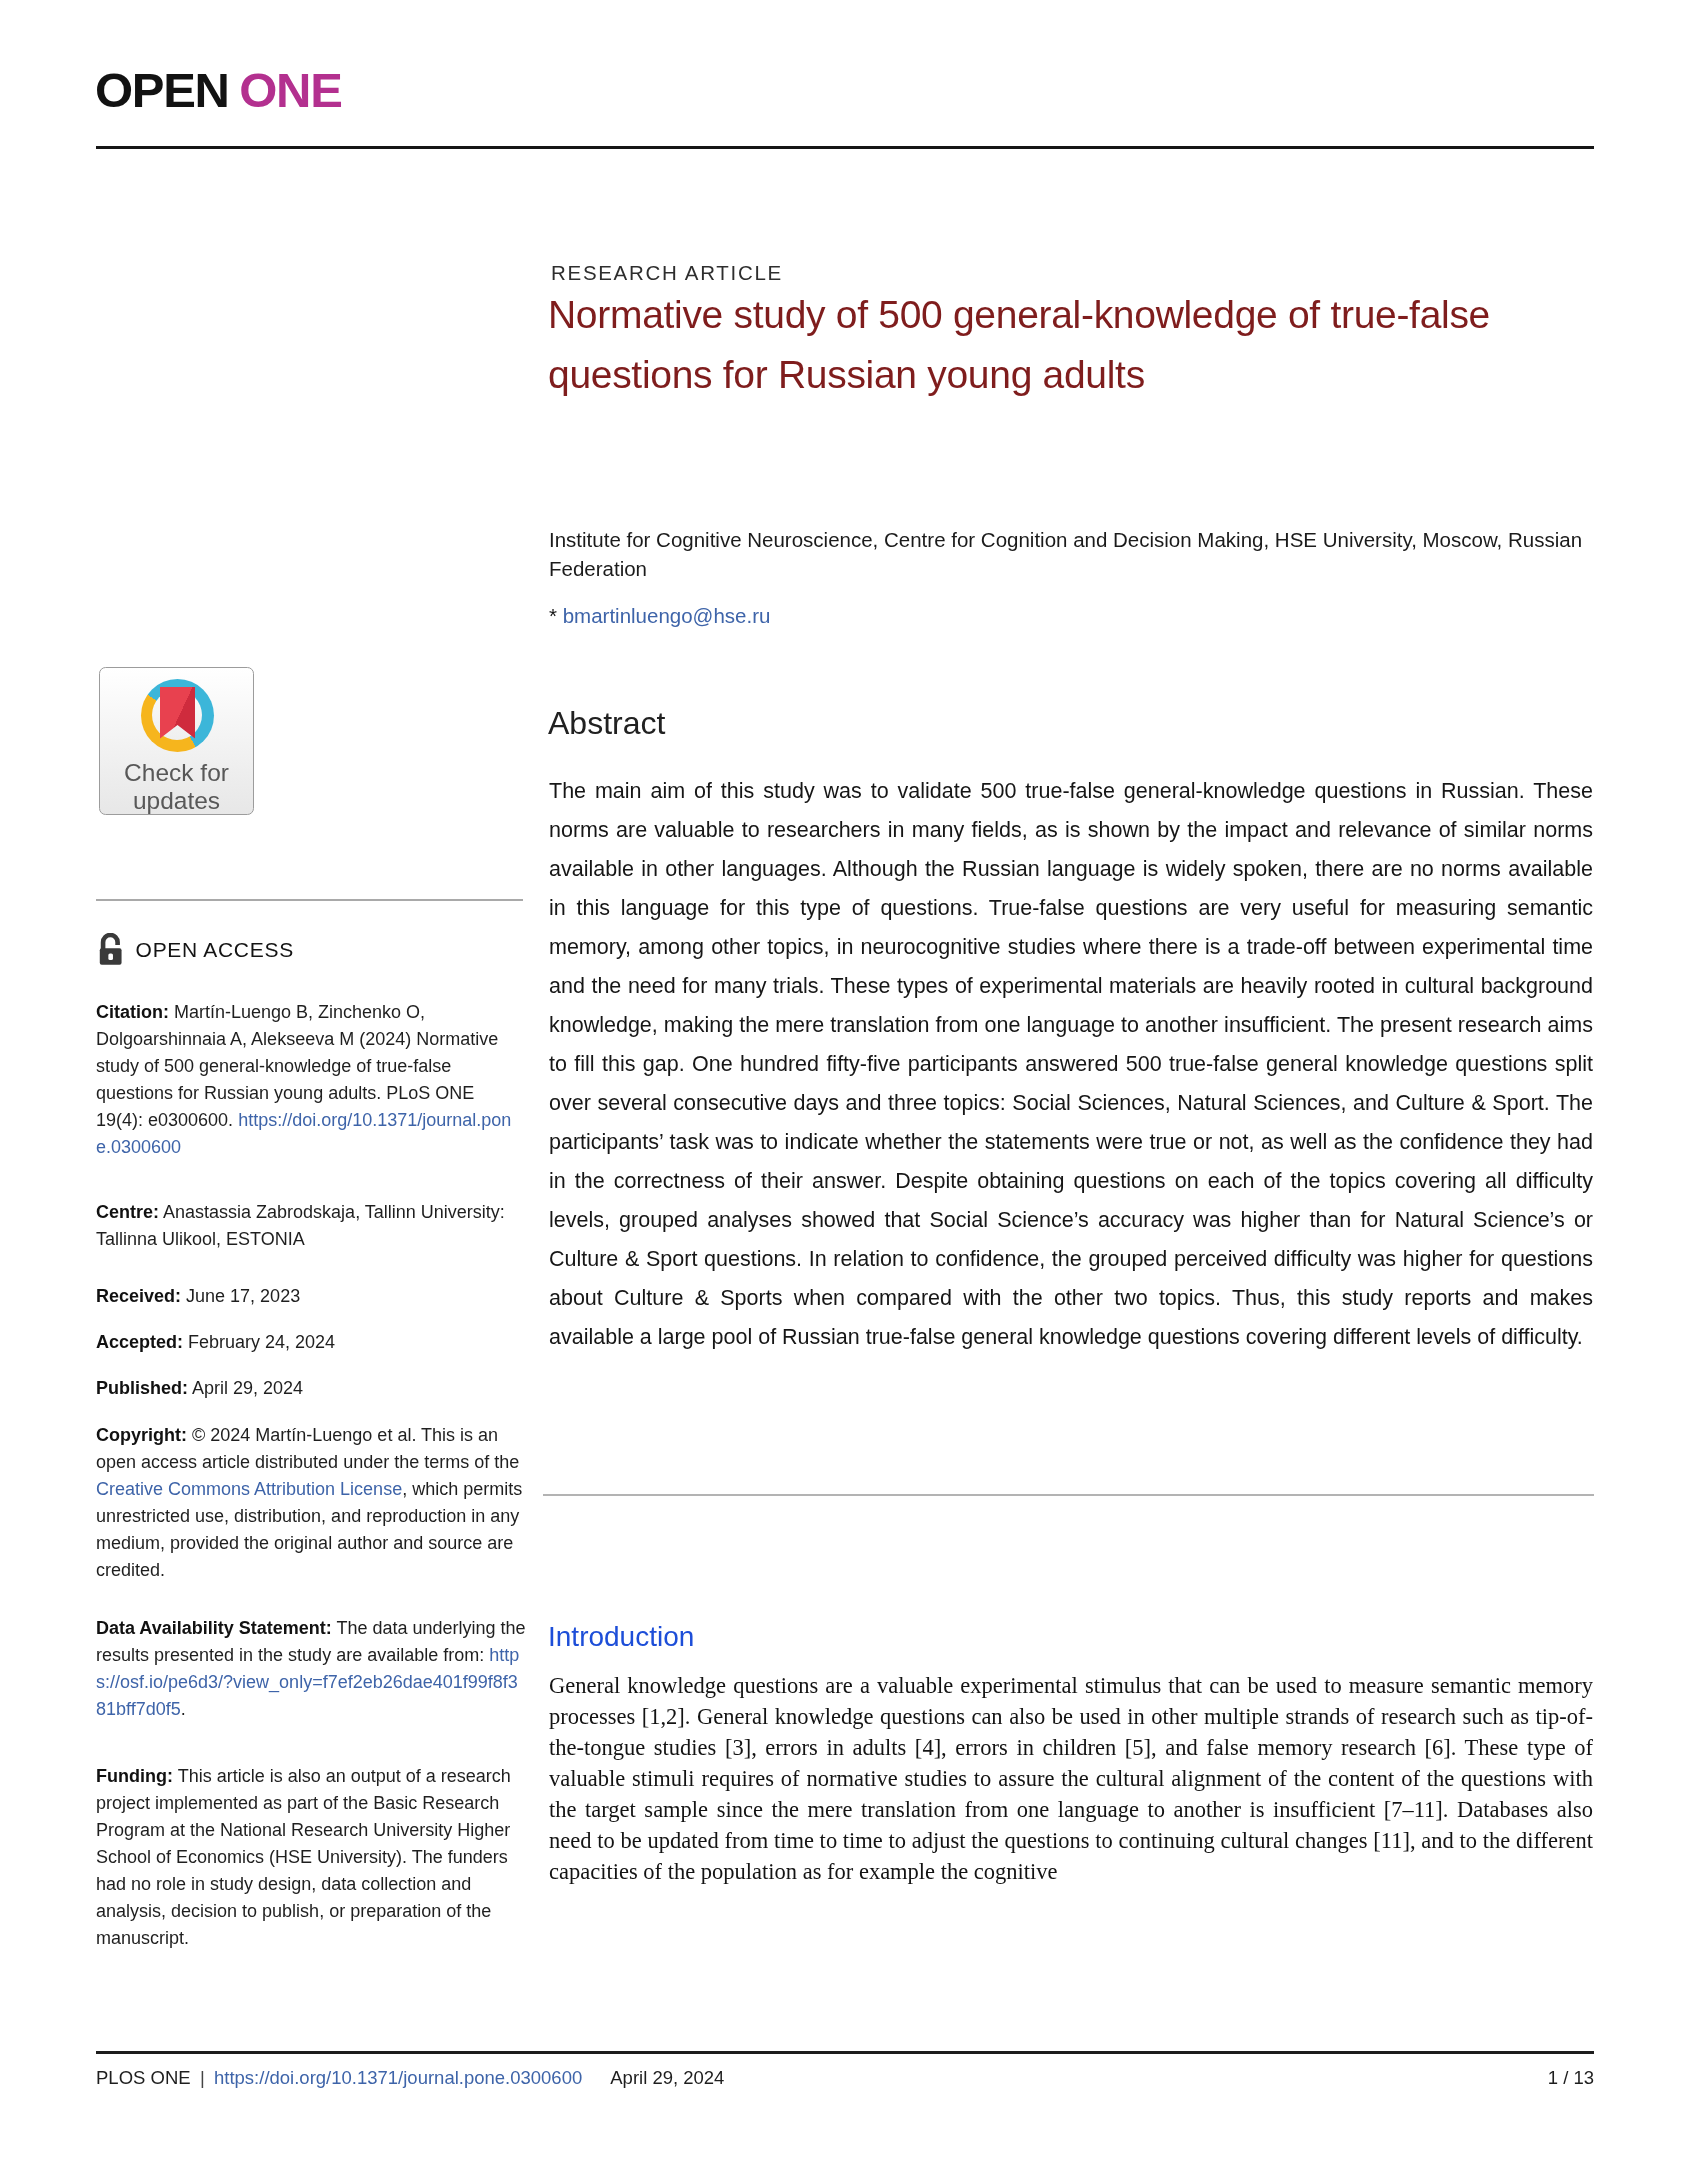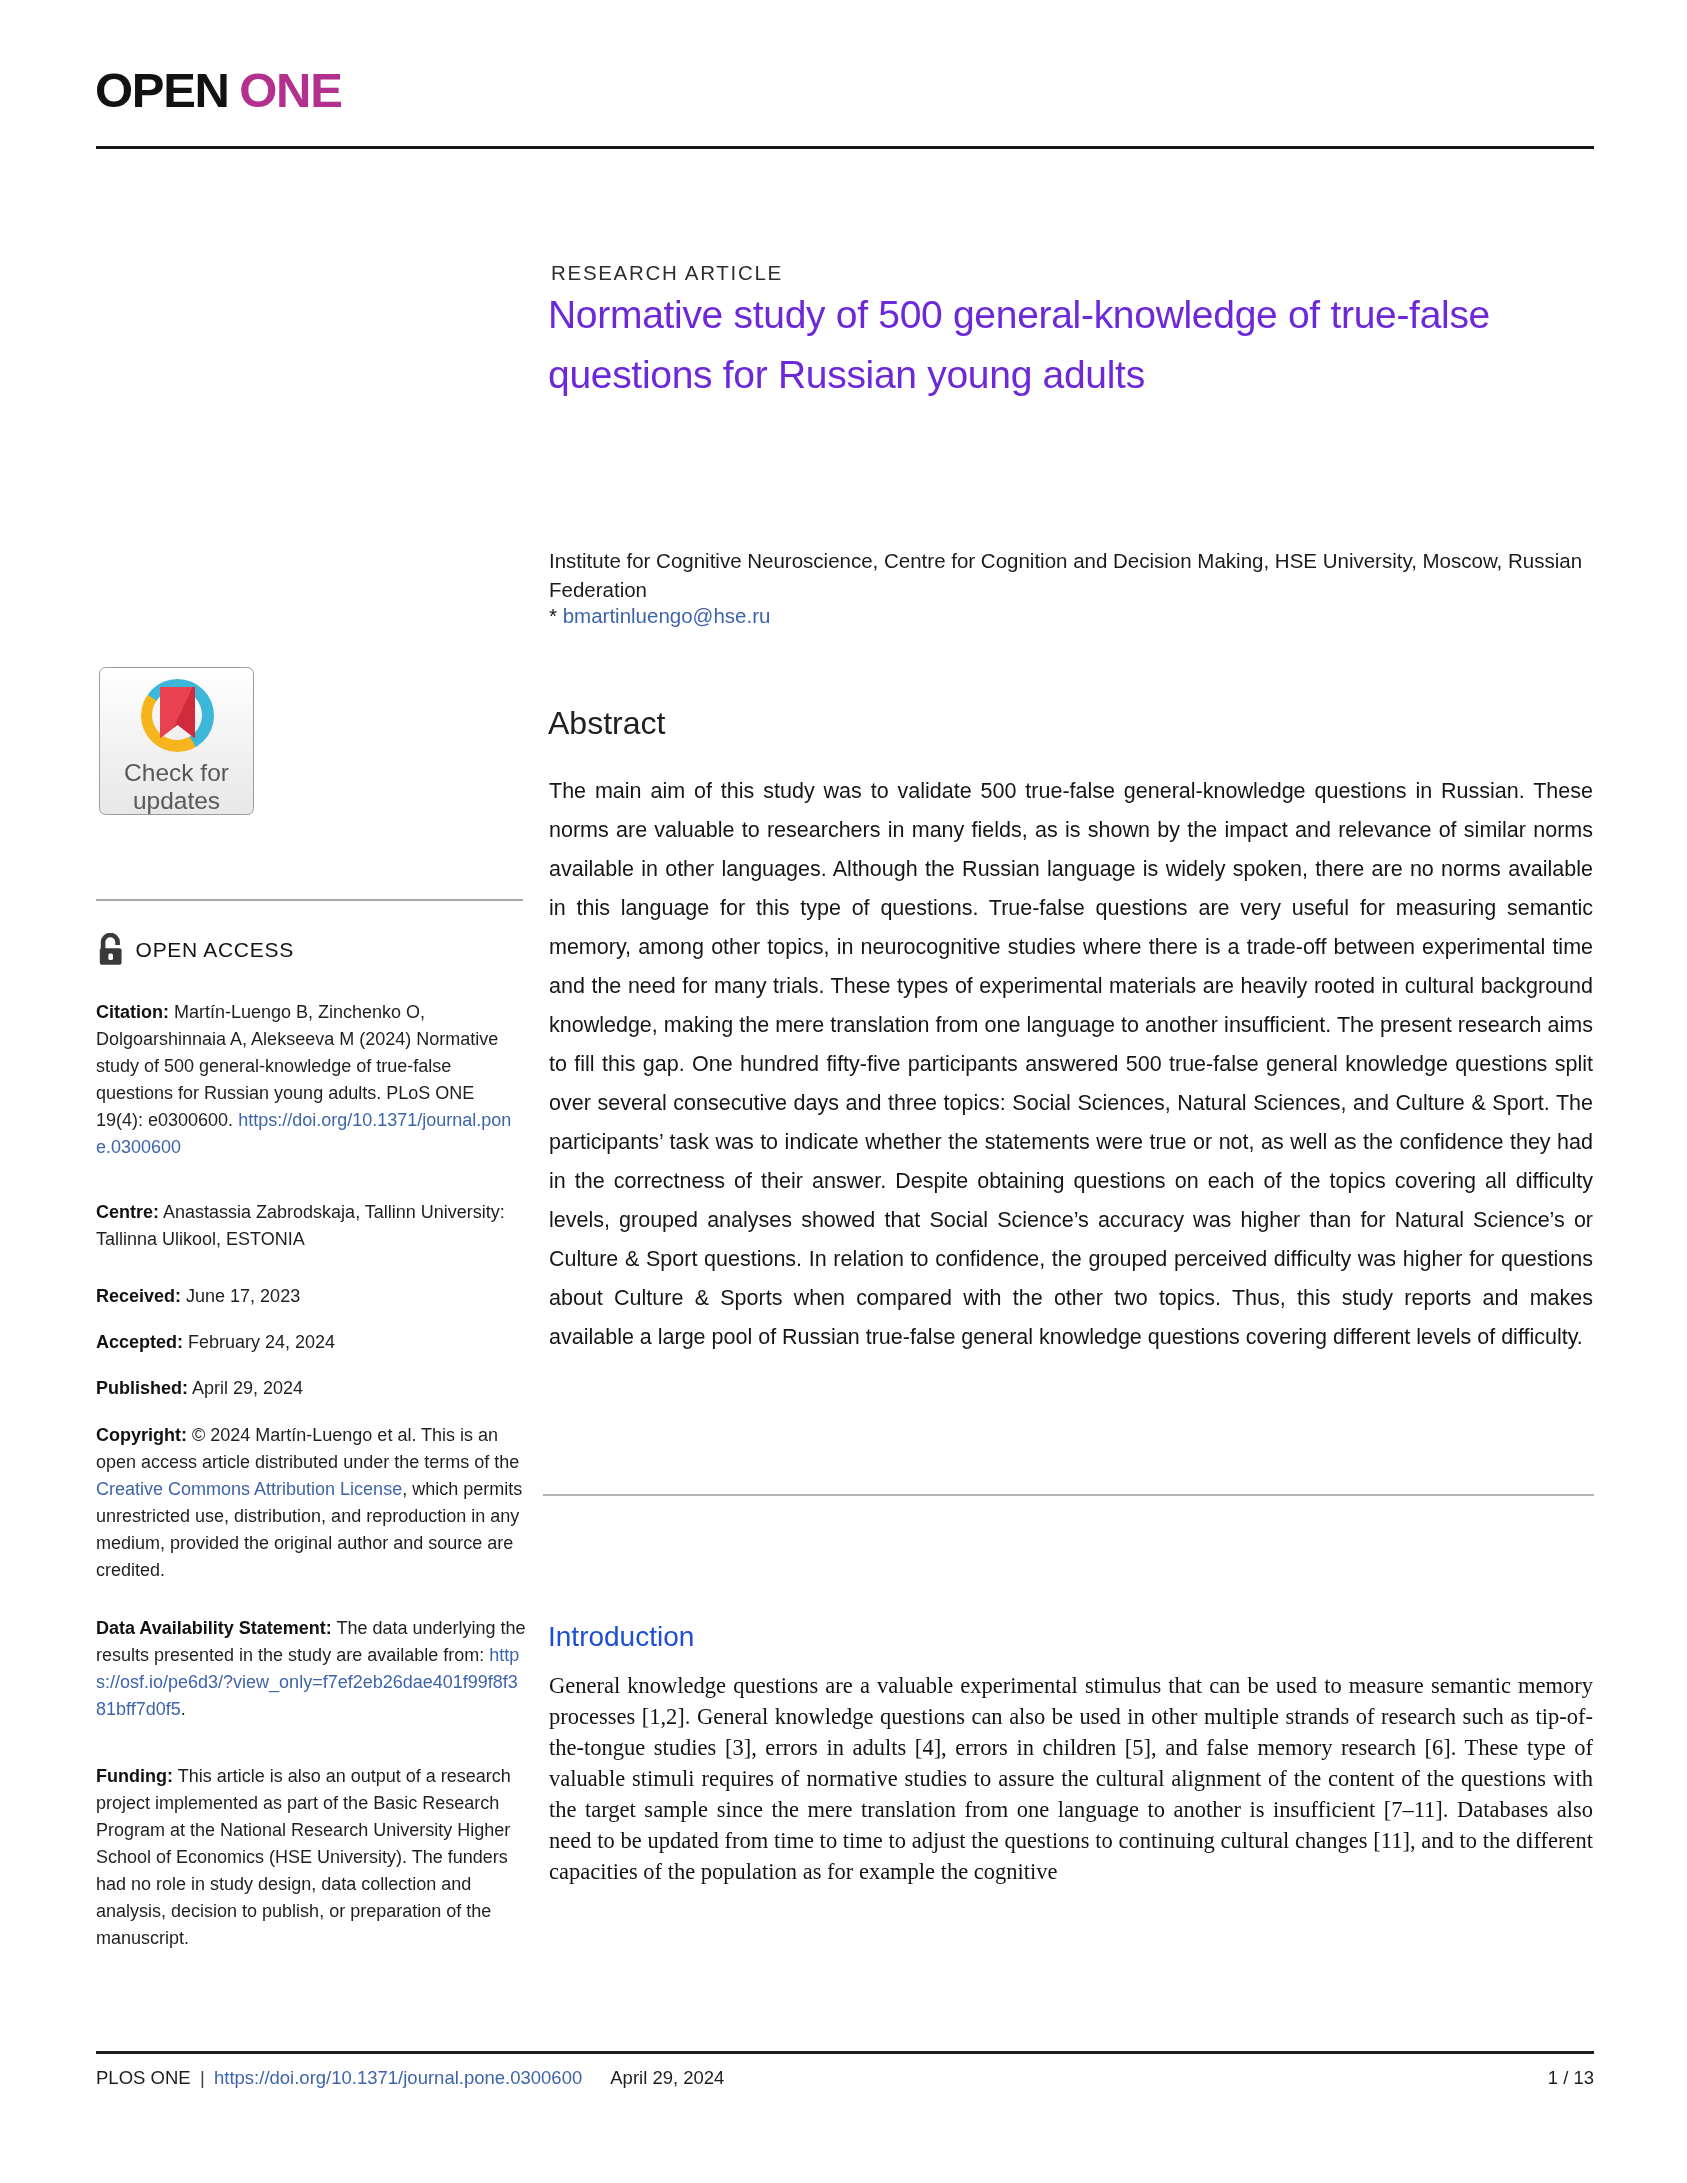--- a/index.html
+++ b/index.html
@@ -8,29 +8,29 @@
     position:relative; width:1688px; height:2183px; background:#fff;
     font-family:"Liberation Sans", sans-serif; color:#1b1b1b; overflow:hidden;
   }
   
   .logo { position:absolute; left:95px; top:62px; font-size:49px; font-weight:700; letter-spacing:-1.3px; color:#121212; }
   .logo-one { color:#b3308f; margin-left:10.6px; }
   .header-rule { position:absolute; left:96px; top:146px; width:1498px; height:3.3px; background:#161616; }
 
   
   .kicker { position:absolute; left:551px; top:261px; font-size:20.5px; letter-spacing:1.7px; color:#2e2e2e; }
-  .title  { position:absolute; left:548px; top:285px; width:979px; font-size:39px; line-height:60px; font-weight:400; letter-spacing:-0.3px; color:#6d28d9; }
+  .title  { position:absolute; left:548px; top:285px; width:979px; font-size:39px; line-height:60px; font-weight:400; letter-spacing:-0.3px; color:#7f1d1d; }
   .authors { position:absolute; left:549px; top:442px; width:1052px; font-size:22.5px; font-weight:700; line-height:32px; color:#101010; }
   .orcid {
     display:inline-block; width:22px; height:22px; border-radius:50%;
     background:#a6ce39; color:#fff; font-size:12.6px; font-weight:700;
     text-align:center; line-height:22px; margin:0 4.6px; transform:translateY(2.6px);
     font-style:normal;
   }
-  .affiliation { position:absolute; left:549px; top:546px; width:1072px; font-size:20.5px; line-height:29px; color:#1b1b1b; }
+  .affiliation { position:absolute; left:549px; top:525px; width:1072px; font-size:20.5px; line-height:29px; color:#1b1b1b; }
   .email-line  { position:absolute; left:549px; top:604px; font-size:20.5px; color:#141414; }
   a.blue { color:#3e64a9; text-decoration:none; cursor:pointer; }
   .break-all { word-break:break-all; }
 
   .abstract-h { position:absolute; left:548px; top:705px; font-size:32px; font-weight:400; color:#212121; }
   .abstract-p { position:absolute; left:549px; top:772px; width:1044px; font-size:21.5px; line-height:39px; text-align:justify; color:#161616; }
   .sep { position:absolute; left:543px; top:1494px; width:1051px; height:2px; background:#b3b3b3; }
 
   .intro-h { position:absolute; left:548px; top:1621px; font-size:28px; font-weight:400; color:#1d4ed8; }
   .intro-p { position:absolute; left:549px; top:1670px; width:1044px; font-family:"Liberation Serif", serif; font-size:22.5px; line-height:31px; text-align:justify; color:#131313; }

